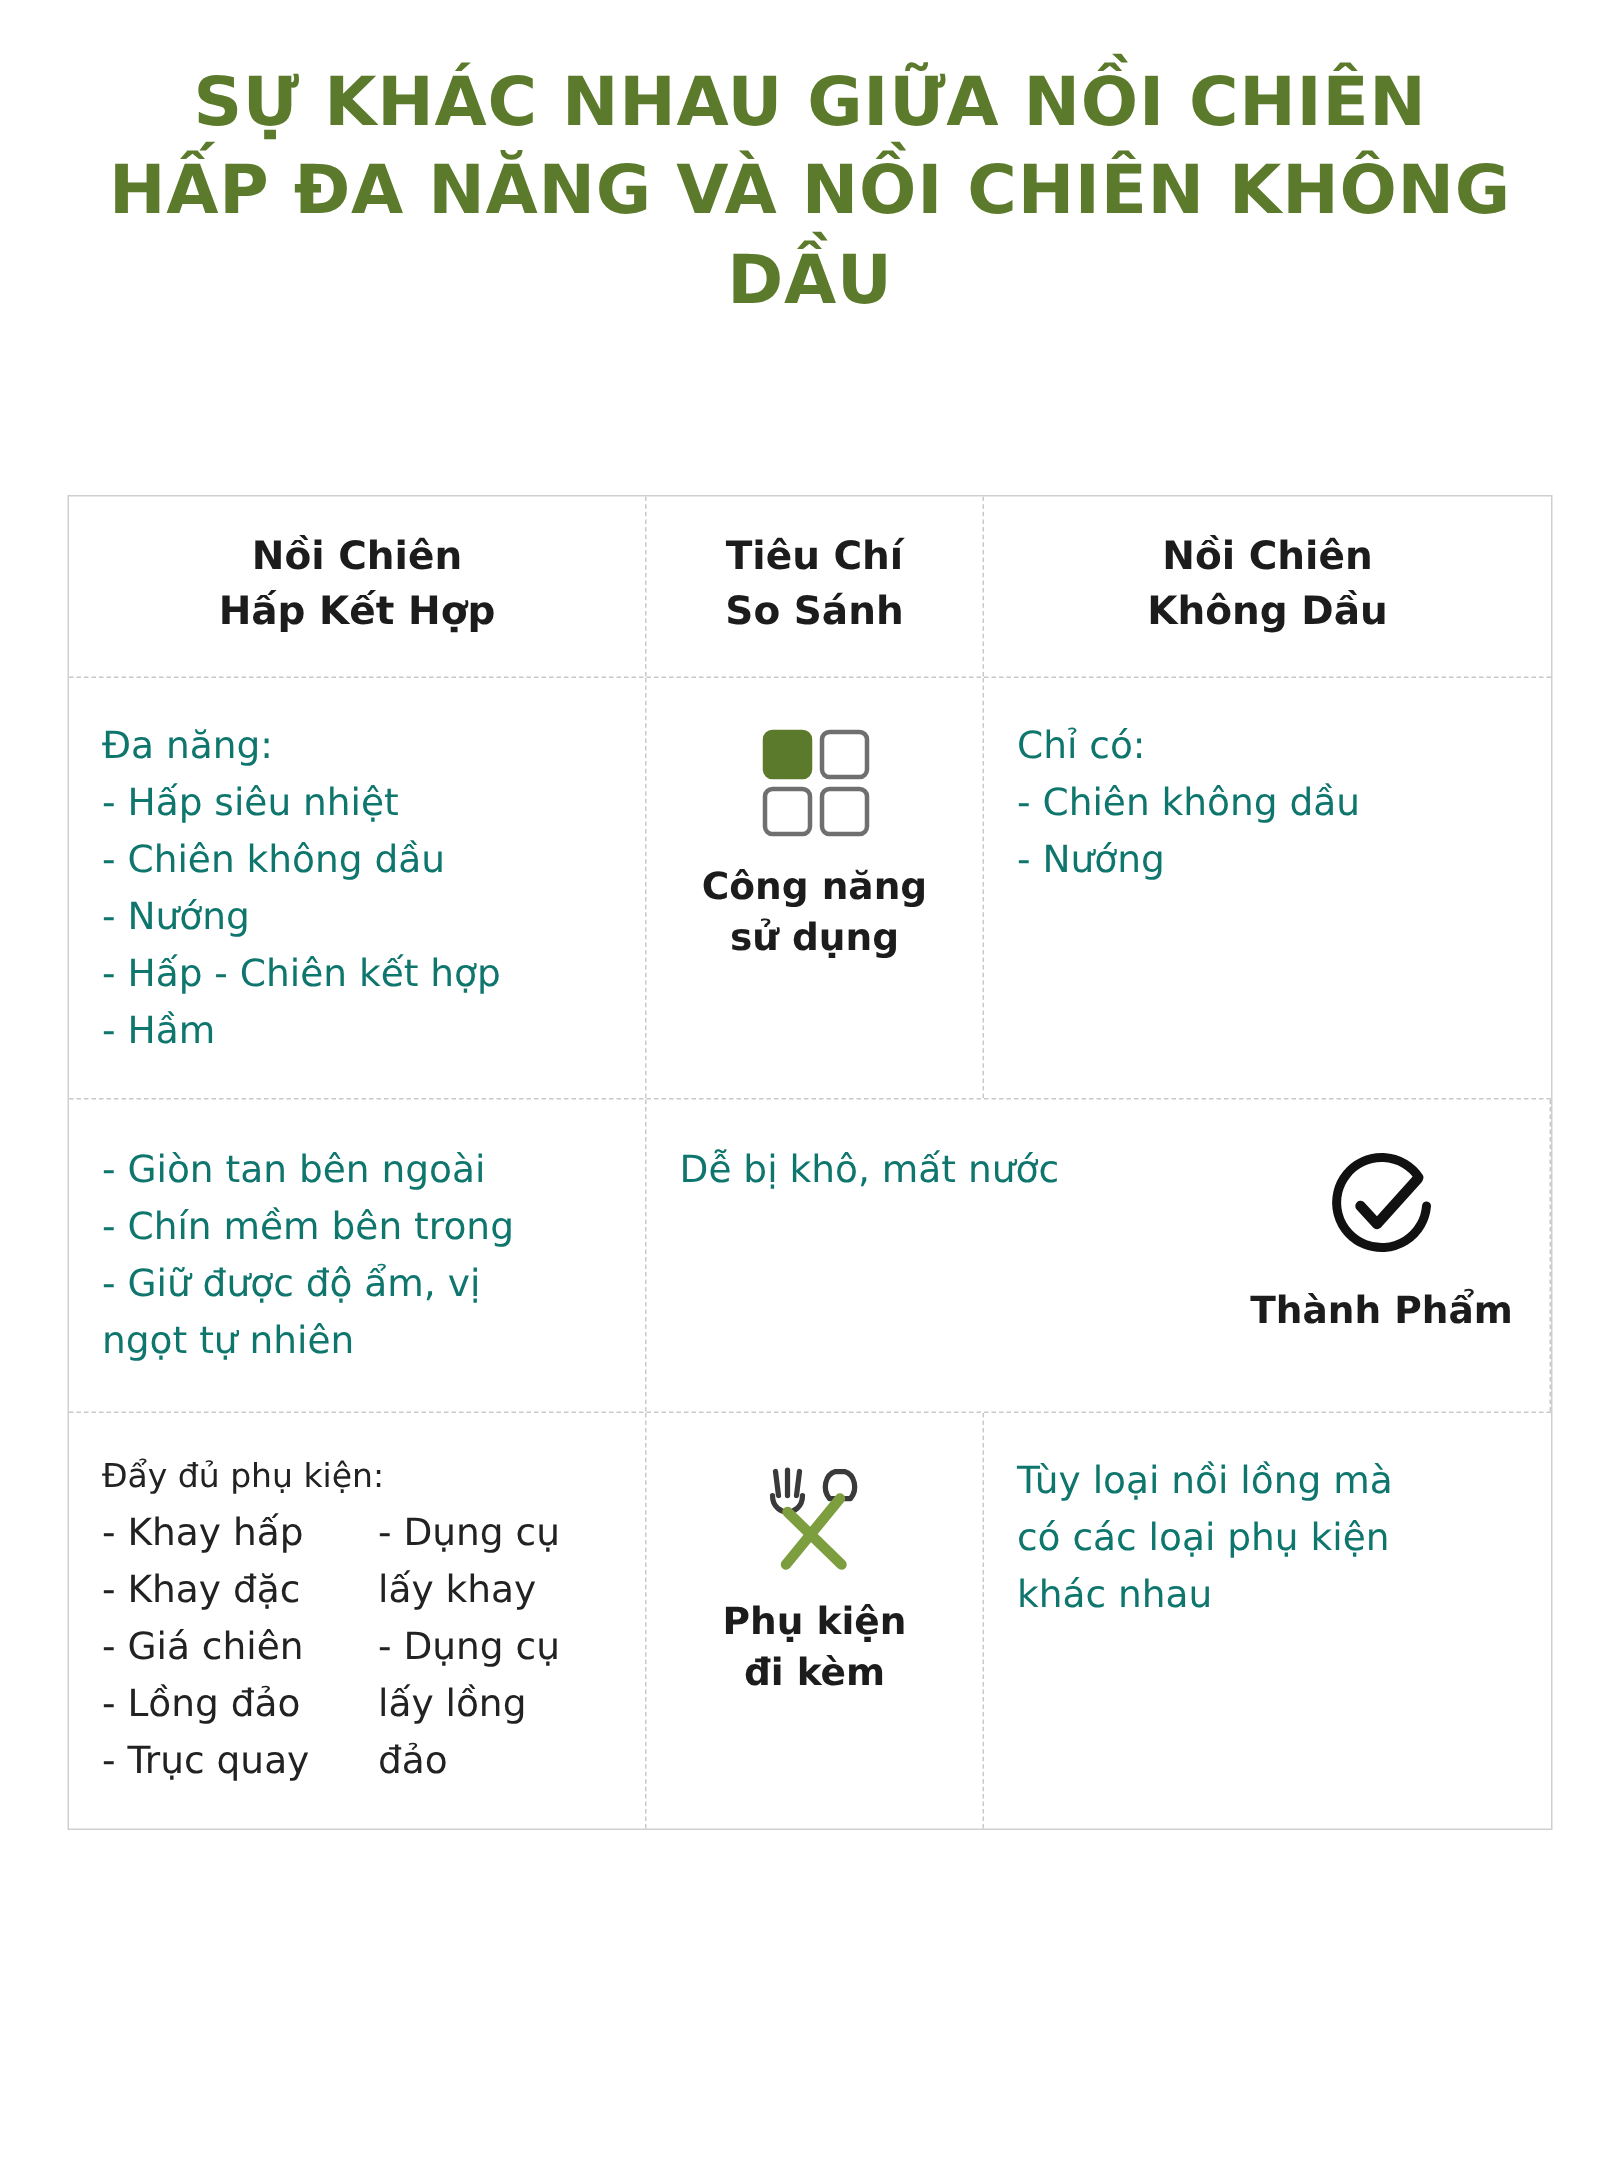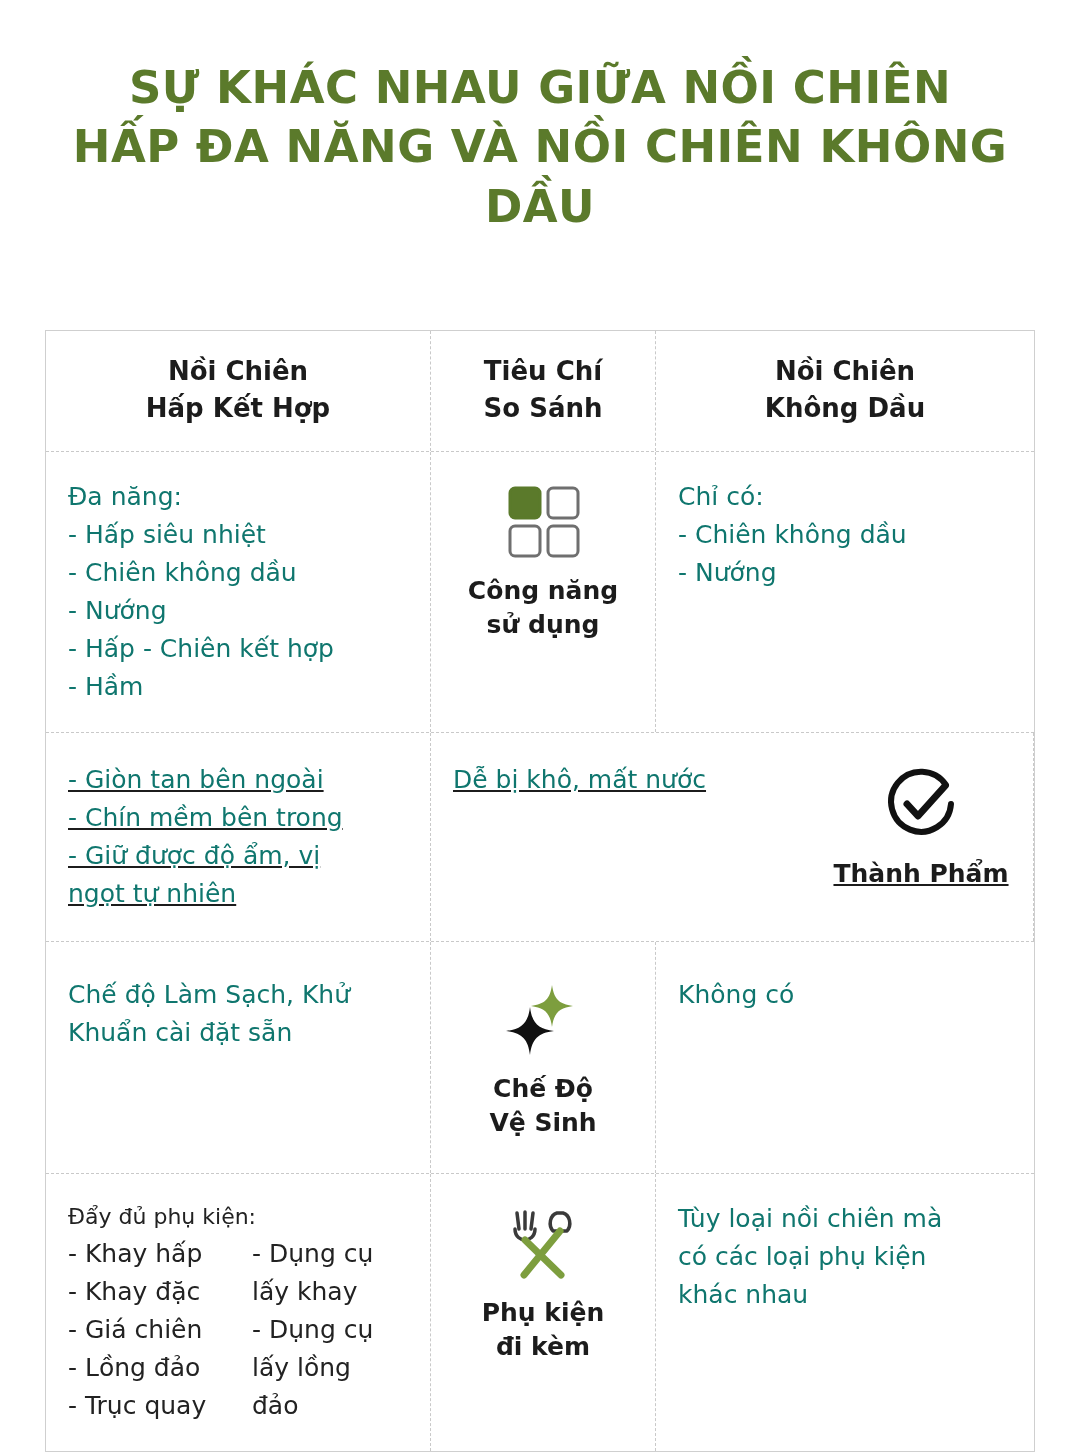--- a/index.html
+++ b/index.html
@@ -18,21 +18,21 @@
   .page {
     width: 1080px;
     height: 1455px;
     position: relative;
     box-sizing: border-box;
   }
 
   
   .title {
     margin: 0;
-    padding: 58px 70px 0 70px;
+    padding: 38px 70px 0 70px;
     text-align: center;
     color: #5b7a2b;
     font-family: "DejaVu Sans", "Liberation Sans", sans-serif;
     font-weight: bold;
     font-size: 45px;
     line-height: 1.32;
     letter-spacing: 0.5px;
     text-transform: uppercase;
   }
 
@@ -127,21 +127,21 @@
   .acc-col {
     font-size: 25px;
     line-height: 1.52;
     color: #222222;
     white-space: pre-line;
   }
   .acc-col.a { width: 170px; }
   .acc-col.b { width: 170px; }
 
   .r1 .cell { padding-top: 26px; padding-bottom: 26px; }
-  .r2 .cell { padding-top: 28px; padding-bottom: 28px; text-decoration: underline; }
+  .r2 .cell { padding-top: 28px; padding-bottom: 28px; }
   .r3 .cell { padding-top: 34px; padding-bottom: 34px; }
   .r4 .cell { padding-top: 26px; padding-bottom: 26px; }
 
   .mid .icon-wrap svg { display: block; }
 </style>
 </head>
 <body>
 
 <div class="page">
 
@@ -206,39 +206,20 @@
         <div class="icon-wrap">
           <svg width="74" height="74" viewBox="0 0 74 74" aria-hidden="true">
             <path d="M62 18 A30 30 0 1 0 67 37" fill="none" stroke="#111111" stroke-width="6" stroke-linecap="round"></path>
             <path d="M23 37 L34 49 L61 19" fill="none" stroke="#111111" stroke-width="7" stroke-linecap="round" stroke-linejoin="round"></path>
           </svg>
         </div>
         <div class="crit-label">Thành Phẩm</div>
       </div>
     </div>
 
-    <div class="row r3">
-      <div class="cell left">
-        <div class="body-text">Chế độ Làm Sạch, Khử
-Khuẩn cài đặt sẵn</div>
-      </div>
-      <div class="cell mid">
-        <div class="icon-wrap">
-          <svg width="92" height="80" viewBox="0 0 92 80" aria-hidden="true">
-            <path d="M55 6 C57 20 62 25 76 27 C62 29 57 34 55 48 C53 34 48 29 34 27 C48 25 53 20 55 6 Z" fill="#7d9e3e"></path>
-            <path d="M33 28 C35 44 41 50 57 52 C41 54 35 60 33 76 C31 60 25 54 9 52 C25 50 31 44 33 28 Z" fill="#111111"></path>
-          </svg>
-        </div>
-        <div class="crit-label">Chế Độ
-Vệ Sinh</div>
-      </div>
-      <div class="cell right">
-        <div class="body-text">Không có</div>
-      </div>
-    </div>
 
     <div class="row r4">
       <div class="cell left">
         <div class="acc-head">Đẩy đủ phụ kiện:</div>
         <div class="acc-cols">
           <div class="acc-col a">- Khay hấp
 - Khay đặc
 - Giá chiên
 - Lồng đảo
 - Trục quay</div>
@@ -261,20 +242,20 @@
               <path d="M62 10 C55 12 53 22 58 28 L72 28 C77 22 75 12 68 10 Z"></path>
             </g>
             <path d="M30 37 L66 72" stroke="#7d9e3e" stroke-width="7" stroke-linecap="round"></path>
             <path d="M65 28 L29 72" stroke="#7d9e3e" stroke-width="7" stroke-linecap="round"></path>
           </svg>
         </div>
         <div class="crit-label">Phụ kiện
 đi kèm</div>
       </div>
       <div class="cell right">
-        <div class="body-text">Tùy loại nồi chiên mà
+        <div class="body-text">Tùy loại nồi lồng mà
 có các loại phụ kiện
 khác nhau</div>
       </div>
     </div>
 
   </div>
 </div>
 
 </body></html>

